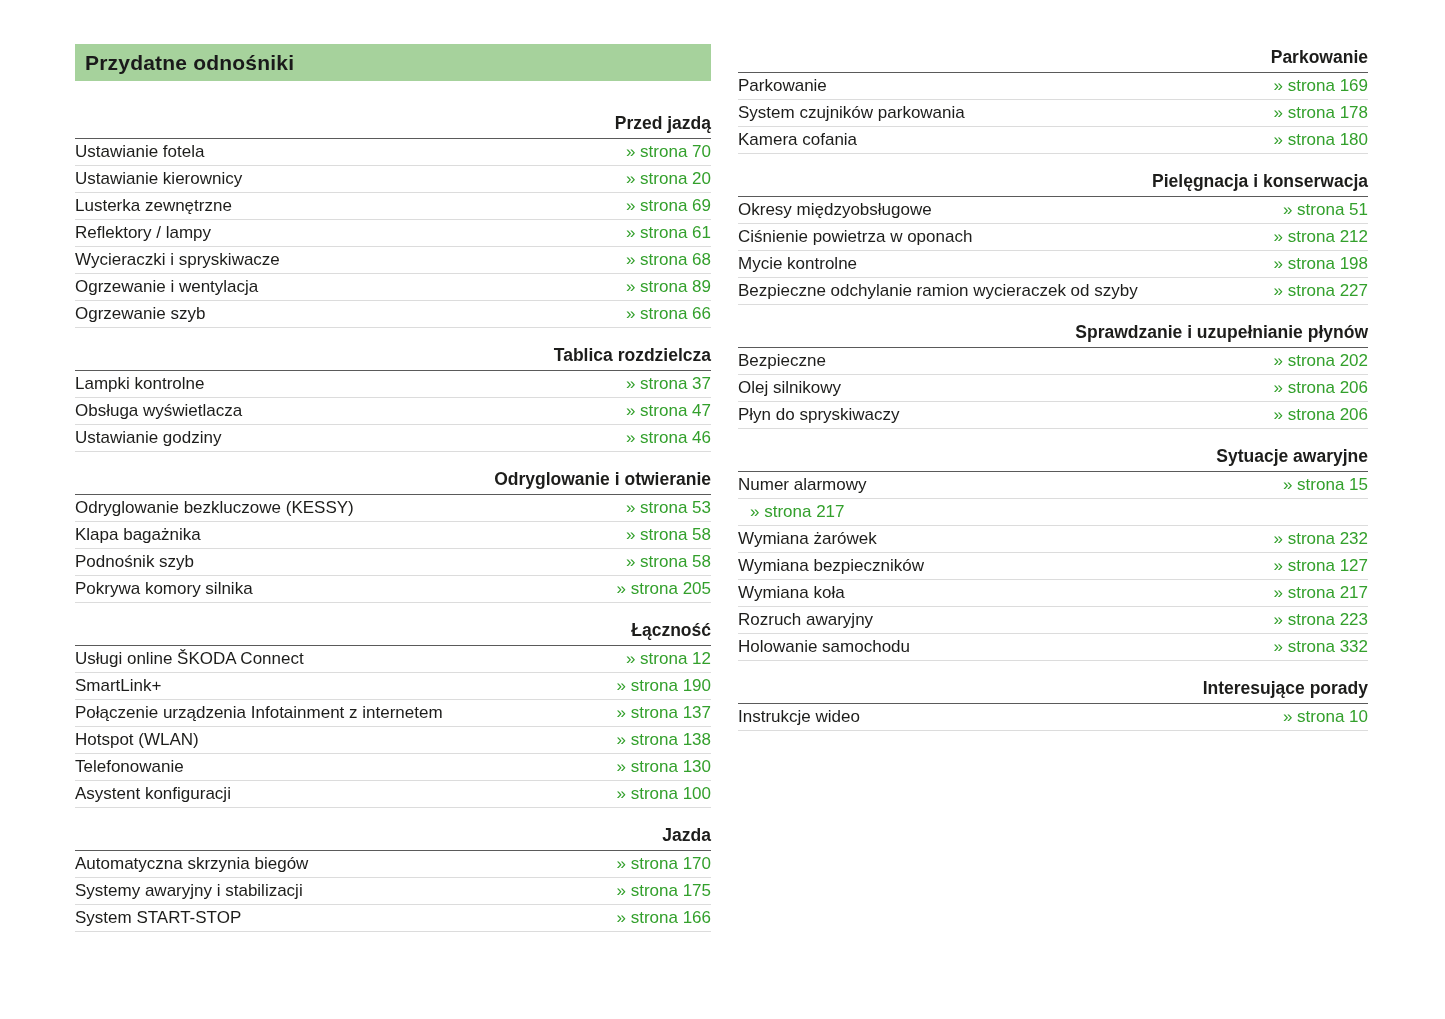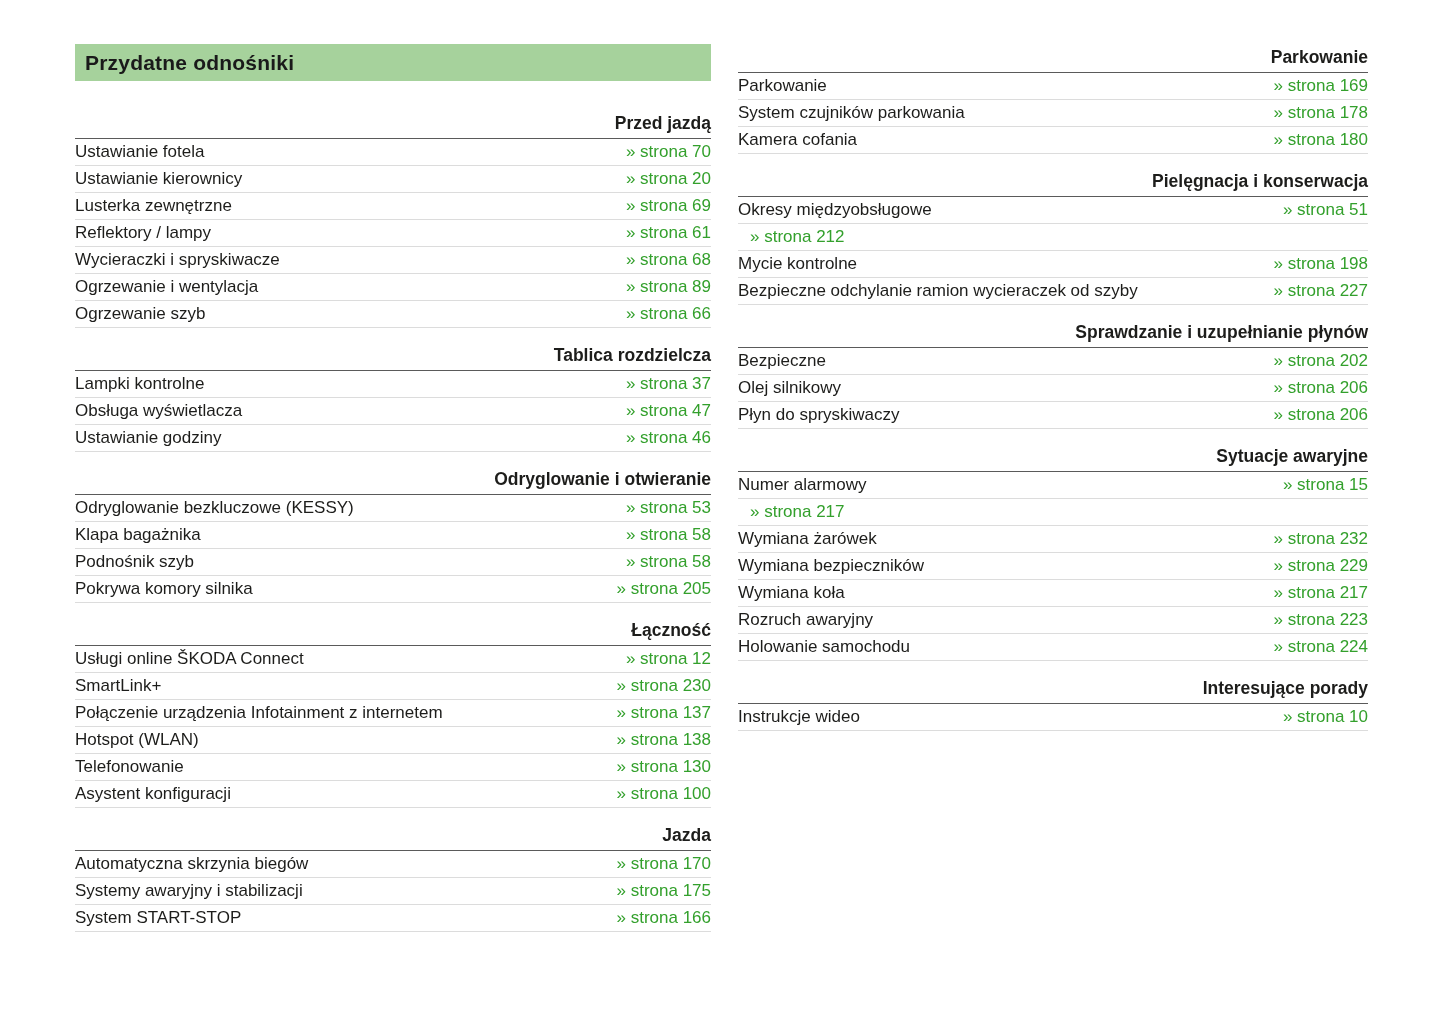--- a/index.html
+++ b/index.html
@@ -139,21 +139,21 @@
           </div>
         </div>
         <div class="section">
           <div class="section-heading">Łączność</div>
           <div class="row">
             <span class="label">Usługi online ŠKODA Connect</span>
             <span class="ref">» strona 12</span>
           </div>
           <div class="row">
             <span class="label">SmartLink+</span>
-            <span class="ref">» strona 230</span>
+            <span class="ref">» strona 190</span>
           </div>
           <div class="row">
             <span class="label">Połączenie urządzenia Infotainment z internetem</span>
             <span class="ref">» strona 137</span>
           </div>
           <div class="row">
             <span class="label">Hotspot (WLAN)</span>
             <span class="ref">» strona 138</span>
           </div>
           <div class="row">
@@ -199,20 +199,21 @@
             <span class="ref">» strona 180</span>
           </div>
         </div>
         <div class="section">
           <div class="section-heading">Pielęgnacja i konserwacja</div>
           <div class="row">
             <span class="label">Okresy międzyobsługowe</span>
             <span class="ref">» strona 51</span>
           </div>
           <div class="row">
+            <span class="label">Ciśnienie powietrza w oponach</span>
             <span class="ref">» strona 212</span>
           </div>
           <div class="row">
             <span class="label">Mycie kontrolne</span>
             <span class="ref">» strona 198</span>
           </div>
           <div class="row">
             <span class="label">Bezpieczne odchylanie ramion wycieraczek od szyby</span>
             <span class="ref">» strona 227</span>
           </div>
@@ -240,33 +241,33 @@
           </div>
           <div class="row">
             <span class="ref">» strona 217</span>
           </div>
           <div class="row">
             <span class="label">Wymiana żarówek</span>
             <span class="ref">» strona 232</span>
           </div>
           <div class="row">
             <span class="label">Wymiana bezpieczników</span>
-            <span class="ref">» strona 229</span>
+            <span class="ref">» strona 127</span>
           </div>
           <div class="row">
             <span class="label">Wymiana koła</span>
             <span class="ref">» strona 217</span>
           </div>
           <div class="row">
             <span class="label">Rozruch awaryjny</span>
             <span class="ref">» strona 223</span>
           </div>
           <div class="row">
             <span class="label">Holowanie samochodu</span>
-            <span class="ref">» strona 224</span>
+            <span class="ref">» strona 332</span>
           </div>
         </div>
         <div class="section">
           <div class="section-heading">Interesujące porady</div>
           <div class="row">
             <span class="label">Instrukcje wideo</span>
             <span class="ref">» strona 10</span>
           </div>
         </div>
       </div>

